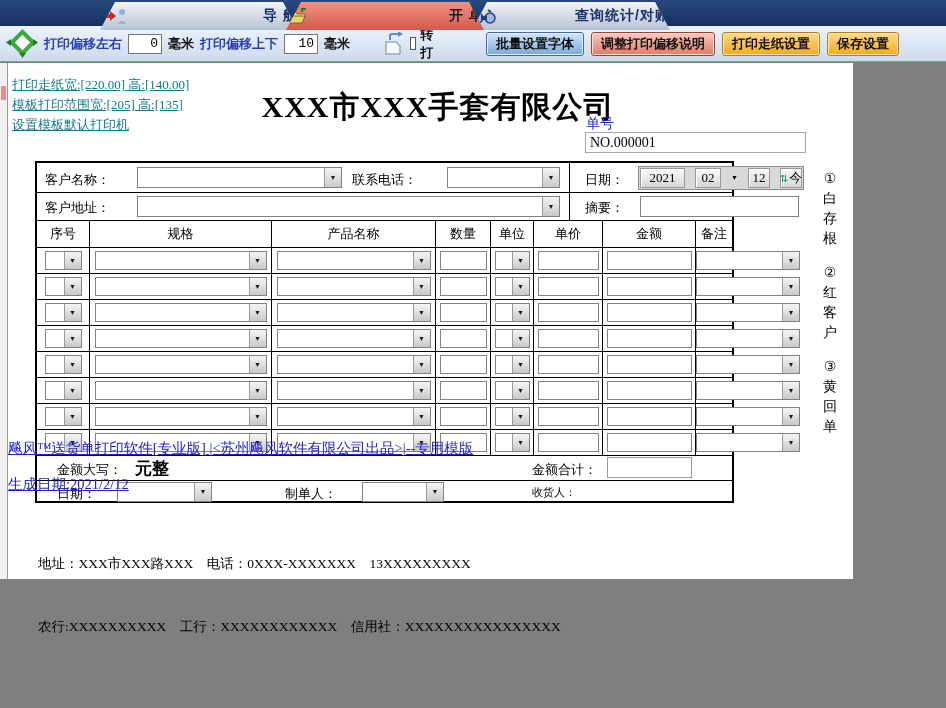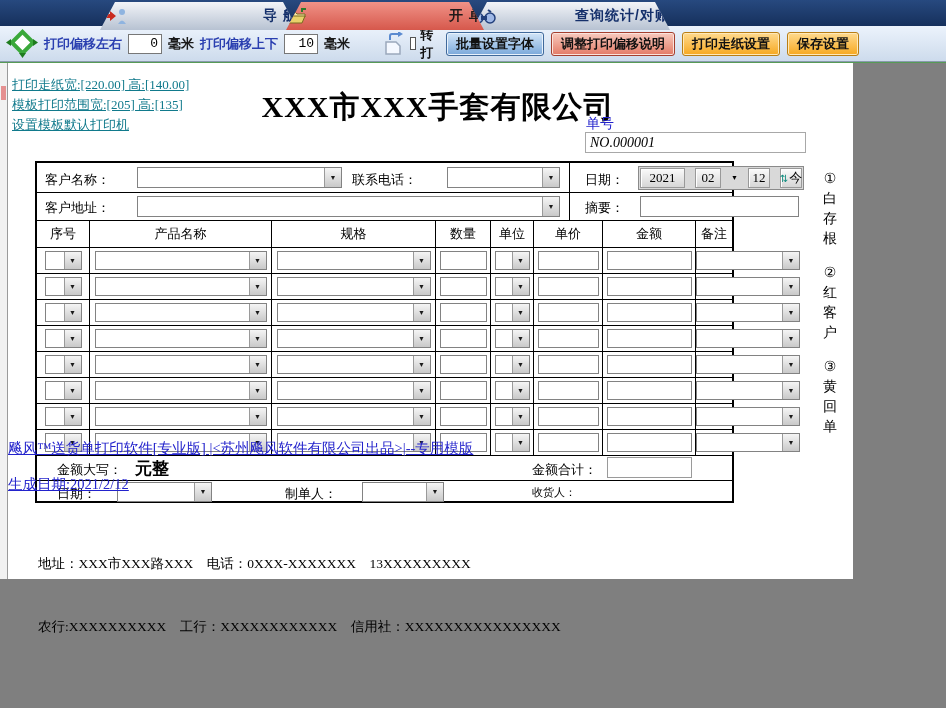--- a/index.html
+++ b/index.html
@@ -20,41 +20,41 @@
   .toolbar { height:36px; background:linear-gradient(#ecf3fc,#cddbec); display:flex; align-items:center;
              padding:0 6px; gap:6px; border-bottom:1px solid #8a9aad; }
   .tlabel { color:#2a3fb0; font-size:13px; font-weight:bold; white-space:nowrap;text-align:right; }
   .tunit  { color:#1a1a1a; font-size:13px; font-weight:bold; white-space:nowrap; }
   .tinputbox { width:34px; height:20px; border:1px solid #777; background:#fff; font-size:13px;
                text-align:right; padding-right:3px; font-family:"Liberation Mono",monospace; }
   .chk { width:13px; height:13px; border:1px solid #555; background:#fff; display:inline-block; }
   .chklabel { font-size:13px; color:#111; font-weight:bold; }
   .btn { height:24px; padding:0 9px; font-size:13px; font-weight:bold; color:#111;
          border-radius:3px; display:flex; align-items:center; white-space:nowrap; cursor:default; }
-  .btn.blue   { background:linear-gradient(#d2e5f8,#7aa8da); border:1px solid #40699b; box-shadow:0 0 0 1px #e8f2fc inset; }
+  .btn.blue   { background:linear-gradient(#d2e5f8,#7aa8da); border:1px solid #40699b; box-shadow:0 0 0 1px #e8f2fc inset;margin-left:40px; }
   .btn.red    { background:linear-gradient(#f8cabe,#e37a66); border:1px solid #a43f2f; box-shadow:0 0 0 1px #fbe3dc inset;text-align:center; }
   .btn.orange { background:linear-gradient(#ffda8e,#f6a820); border:1px solid #b97e14; box-shadow:0 0 0 1px #ffe9b8 inset; }
   .btngroup { margin-left:auto; margin-right:104px; display:flex; gap:7px; }
   .rot-gap { margin-left:26px; display:flex; align-items:center; gap:4px; }
 
   
   .content { position:relative; height:646px; background:#7f7f7f; border-top:1px solid #569a56; }
   .leftstrip { position:absolute; left:0; top:0; width:8px; height:516px; background:#f1f1f1; border-right:1px solid #9a9a9a; }
   .leftstrip .mark { position:absolute; left:1px; top:23px; width:5px; height:14px; background:#e59090; }
   .page { position:absolute; left:8px; top:0; width:845px; height:516px; background:#ffffff;
           font-family:"Liberation Serif", serif; color:#000; }
 
   .cfglinks { position:absolute; left:4px; top:12px; font-size:13px; line-height:20px; }
   .cfglinks a { color:#117a8c; text-decoration:underline; display:block; white-space:nowrap; }
 
   .doc-title { position:absolute; left:240px; top:24px; width:380px; text-align:center;
                font-size:30px; font-weight:bold; letter-spacing:1px; white-space:nowrap; }
   .orderno-label { position:absolute; left:578px; top:52px; color:#2323cc; font-size:14px; }
   .orderno-box { position:absolute; left:577px; top:69px; width:221px; height:21px; border:1px solid #a8a8a8;
-                 font-size:14px; padding:2px 0 0 4px; background:#fff;font-style:italic; }
+                 font-size:14px; padding:2px 0 0 4px; background:#fff; }
 
   
   .form { position:absolute; left:27px; top:98px; width:699px; height:342px; border:2px solid #000; background:#fff; }
   .frow { position:relative; }
   .frow1 { height:30px; border-bottom:1px solid #000; }
   .frow2 { height:28px; border-bottom:1px solid #000; }
   .flabel { position:absolute; font-size:13px; white-space:nowrap; }
   .vline { position:absolute; left:532px; top:0; bottom:0; width:1px; background:#000; }
 
   .combo { background:#fff; border:1px solid #828282; height:21px; display:flex; align-items:stretch; justify-content:flex-end; }
@@ -235,22 +235,22 @@
       <div class="frow frow2">
         <span class="flabel" style="left:8px;top:6px">客户地址：</span>
         <div class="combo" style="position:absolute;left:100px;top:3px;width:423px"></div>
         <div class="vline"></div>
         <span class="flabel" style="left:548px;top:6px">摘要：</span>
         <div class="tin" style="position:absolute;left:603px;top:3px;width:159px"></div>
       </div>
 
       <div class="thead">
         <div>序号</div>
+        <div>规格</div>
         <div>产品名称</div>
-        <div>规格</div>
         <div>数量</div>
         <div>单位</div>
         <div>单价</div>
         <div>金额</div>
         <div>备注</div>
       </div>
 
       <div>
         <div class="trow">
           <div>

